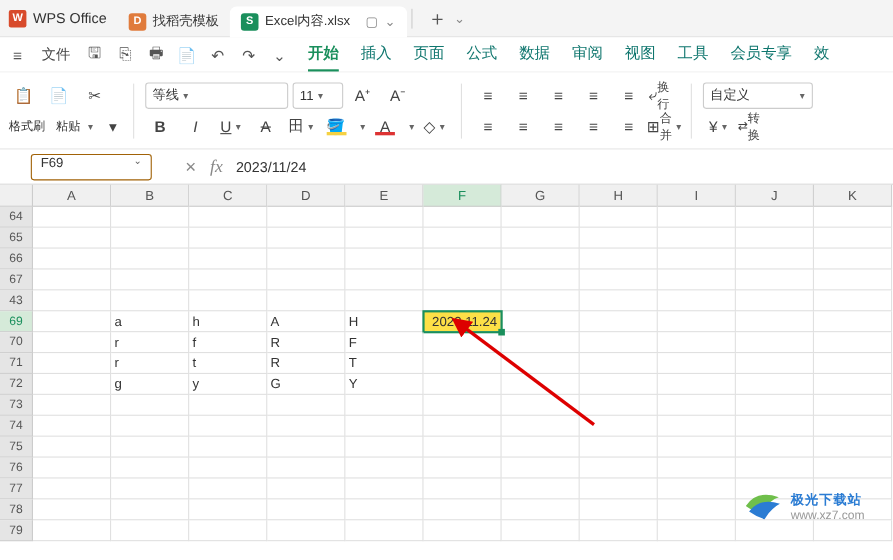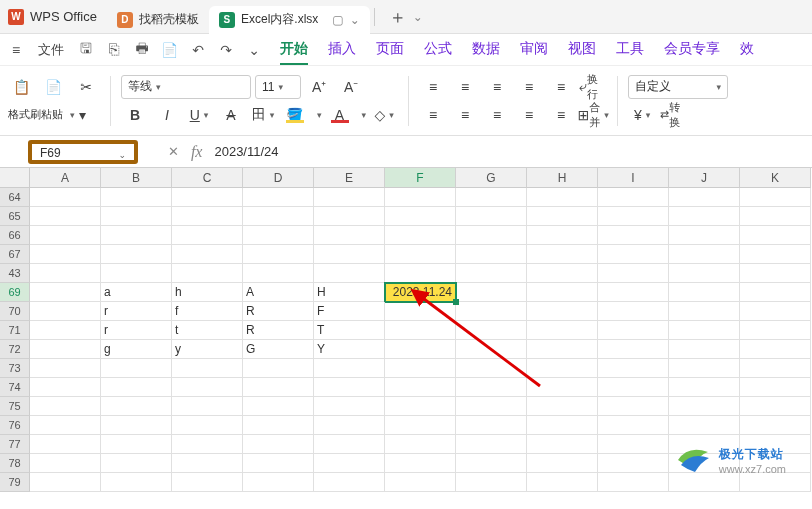--- a/index.html
+++ b/index.html
@@ -12,34 +12,34 @@
   .tab.active { background: #fff; }
   .tab .t-icon { width: 16px; height: 16px; border-radius: 3px; margin-right: 6px; display: flex; align-items: center; justify-content: center; color: #fff; font-size: 10px; font-weight: bold; }
   .tab .close { margin-left: 6px; color: #888; font-size: 12px; }
   .tab-plus { margin-left: 10px; color: #555; font-size: 18px; }
   .tab-sep { width: 1px; height: 18px; background: #ccc; margin: 0 4px; }
 
   .menubar { height: 32px; display: flex; align-items: center; background: #fff; padding: 0 4px; gap: 4px; border-bottom: 1px solid #eee; }
   .menu-icon { width: 24px; height: 24px; display: flex; align-items: center; justify-content: center; color: #555; font-size: 14px; }
   .menu-text { padding: 0 6px; font-size: 13px; color: #444; }
   .menu-tabs { display: flex; gap: 20px; margin-left: 10px; }
-  .menu-tab { font-size: 14px; color: #6d28d9; padding: 5px 0; }
+  .menu-tab { font-size: 14px; color: #0f766e; padding: 5px 0; }
   .menu-tab.active { color: #1a8f5c; border-bottom: 2px solid #1a8f5c; font-weight: 600; }
 
   .ribbon { height: 70px; display: flex; align-items: center; background: #fff; padding: 4px 8px; border-bottom: 1px solid #e0e0e0; gap: 6px; }
   .ribbon-sep { width: 1px; height: 50px; background: #e0e0e0; margin: 0 4px; }
   .rib-btn { width: 28px; height: 24px; display: flex; align-items: center; justify-content: center; font-size: 14px; color: #444; }
   .rib-row { display: flex; align-items: center; gap: 4px; }
   .font-sel { height: 24px; border: 1px solid #ccc; border-radius: 3px; display: flex; align-items: center; padding: 0 6px; font-size: 12px; }
   .arrow-d { font-size: 9px; color: #666; margin-left: 4px; }
   .color-bar { width: 18px; height: 3px; margin-top: -3px; }
   .stack { display: flex; flex-direction: column; gap: 4px; }
 
   .formulabar { height: 32px; display: flex; align-items: center; background: #fff; border-bottom: 1px solid #d0d0d0; }
-  .name-box { width: 110px; height: 24px; margin-left: 28px; border: 4px solid #a16207; border-radius: 3px; display: flex; align-items: flex-end; padding: 0 8px; font-size: 12px; justify-content: space-between; }
+  .name-box { width: 110px; height: 24px; margin-left: 28px; border: 1px solid #a16207; border-radius: 3px; display: flex; align-items: flex-start; padding: 0 8px; font-size: 12px; justify-content: space-between; }
   .fb-icons { display: flex; align-items: center; gap: 12px; margin-left: 30px; color: #888; font-size: 13px; }
   .fx { font-style: italic; font-family: serif; font-size: 16px; }
   .formula-input { margin-left: 12px; font-size: 13px; color: #333; }
 
   .grid-area { position: relative; height: 340px; background: #fff; display: flex; }
   .grid-corner { width: 30px; height: 20px; background: #f0f0f0; border-right: 1px solid #ccc; border-bottom: 1px solid #ccc; }
   .col-headers { display: flex; position: absolute; left: 30px; top: 0; height: 20px; }
   .col-h { width: 71px; background: #f0f0f0; border-right: 1px solid #d0d0d0; border-bottom: 1px solid #ccc; display: flex; align-items: center; justify-content: center; font-size: 12px; color: #555; }
   .col-h.active { background: #d5ead9; color: #1a8f5c; }
   .row-headers { position: absolute; left: 0; top: 20px; width: 30px; }
@@ -103,21 +103,21 @@
   </div>
 </div>
 
 <div class="ribbon">
   <div class="stack">
     <div class="rib-row">
       <div class="rib-btn">📋</div>
       <div class="rib-btn">📄</div>
       <div class="rib-btn">✂</div>
     </div>
-    <div class="rib-row" style="font-size:11px;gap:0">
+    <div class="rib-row" style="font-size:11px;gap:10px">
       <span>格式刷</span>
       <span><span>粘贴</span> <span class="arrow-d">▾</span></span>
       <span class="rib-btn" style="width:16px">▾</span>
     </div>
   </div>
   <div class="ribbon-sep"></div>
   <div class="stack">
     <div class="rib-row">
       <div class="font-sel" style="width:130px">
           <span>等线</span>

